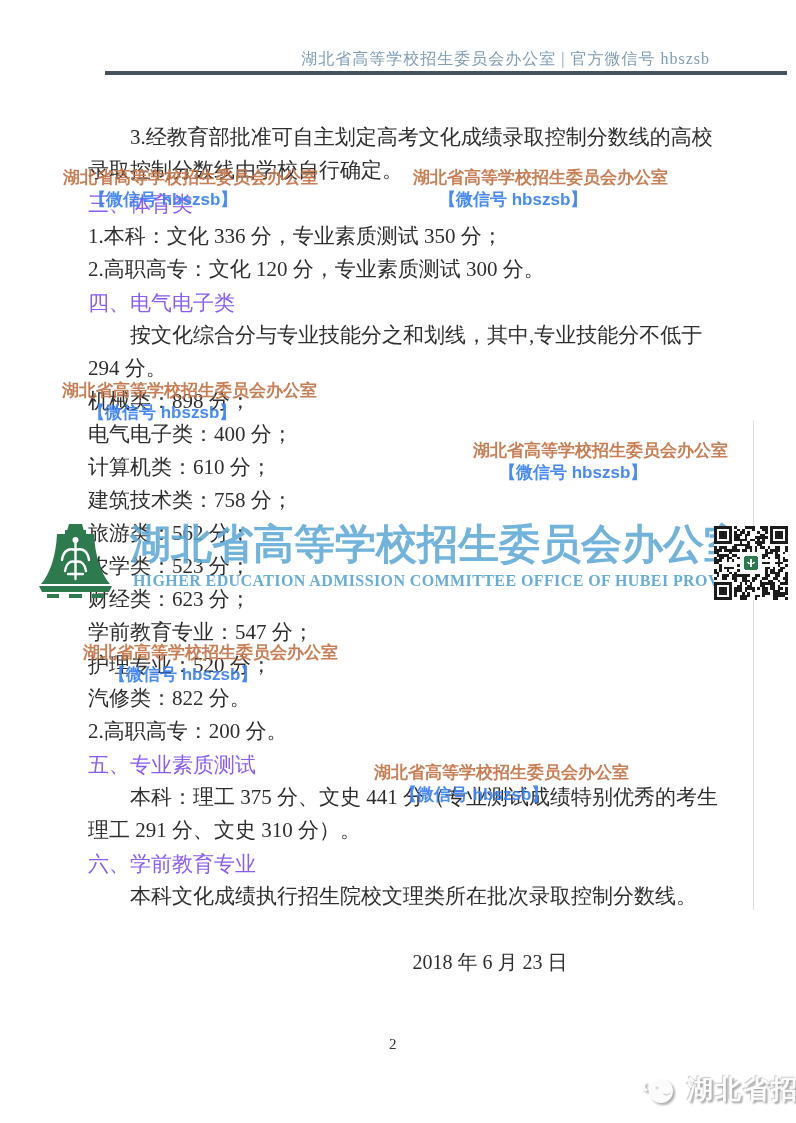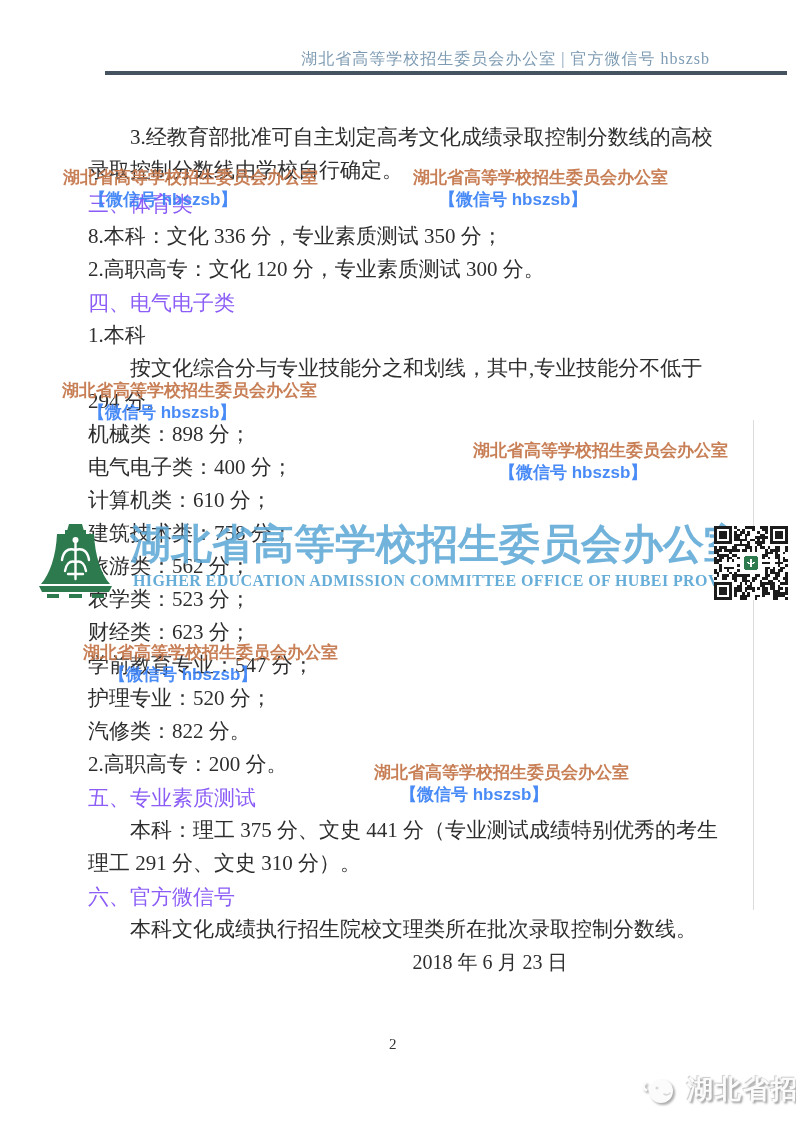--- a/index.html
+++ b/index.html
@@ -55,39 +55,38 @@
 <div class="page">
 
   <div class="masthead">湖北省高等学校招生委员会办公室 | 官方微信号 hbszsb</div>
   <div class="masthead-rule"></div>
 
   <div class="scan-line"></div>
 
   <main class="doc">
     <p class="para">3.经教育部批准可自主划定高考文化成绩录取控制分数线的高校录取控制分数线由学校自行确定。</p>
     <p class="head">三、体育类</p>
-    <p class="item">8.本科：文化 336 分，专业素质测试 350 分；</p>
+    <p class="item">1.本科：文化 336 分，专业素质测试 350 分；</p>
     <p class="item">2.高职高专：文化 120 分，专业素质测试 300 分。</p>
     <p class="head">四、电气电子类</p>
-    <p class="item">1.本科</p>
     <p class="para">按文化综合分与专业技能分之和划线，其中,专业技能分不低于 294 分。</p>
     <p class="cat">机械类：898 分；</p>
     <p class="cat">电气电子类：400 分；</p>
     <p class="cat">计算机类：610 分；</p>
     <p class="cat">建筑技术类：758 分；</p>
     <p class="cat">旅游类：562 分；</p>
     <p class="cat">农学类：523 分；</p>
     <p class="cat">财经类：623 分；</p>
     <p class="cat">学前教育专业：547 分；</p>
     <p class="cat">护理专业：520 分；</p>
     <p class="cat">汽修类：822 分。</p>
     <p class="item">2.高职高专：200 分。</p>
     <p class="head">五、专业素质测试</p>
     <p class="para">本科：理工 375 分、文史 441 分（专业测试成绩特别优秀的考生理工 291 分、文史 310 分）。</p>
-    <p class="head">六、官方微信号</p>
+    <p class="head">六、学前教育专业</p>
     <p class="para">本科文化成绩执行招生院校文理类所在批次录取控制分数线。</p>
   </main>
 
   <div class="sig-block">
     <div>2018 年 6 月 23 日</div>
   </div>
 
   <div class="page-num">2</div>
 
   <div class="wm" style="left:63px;top:167px;">

